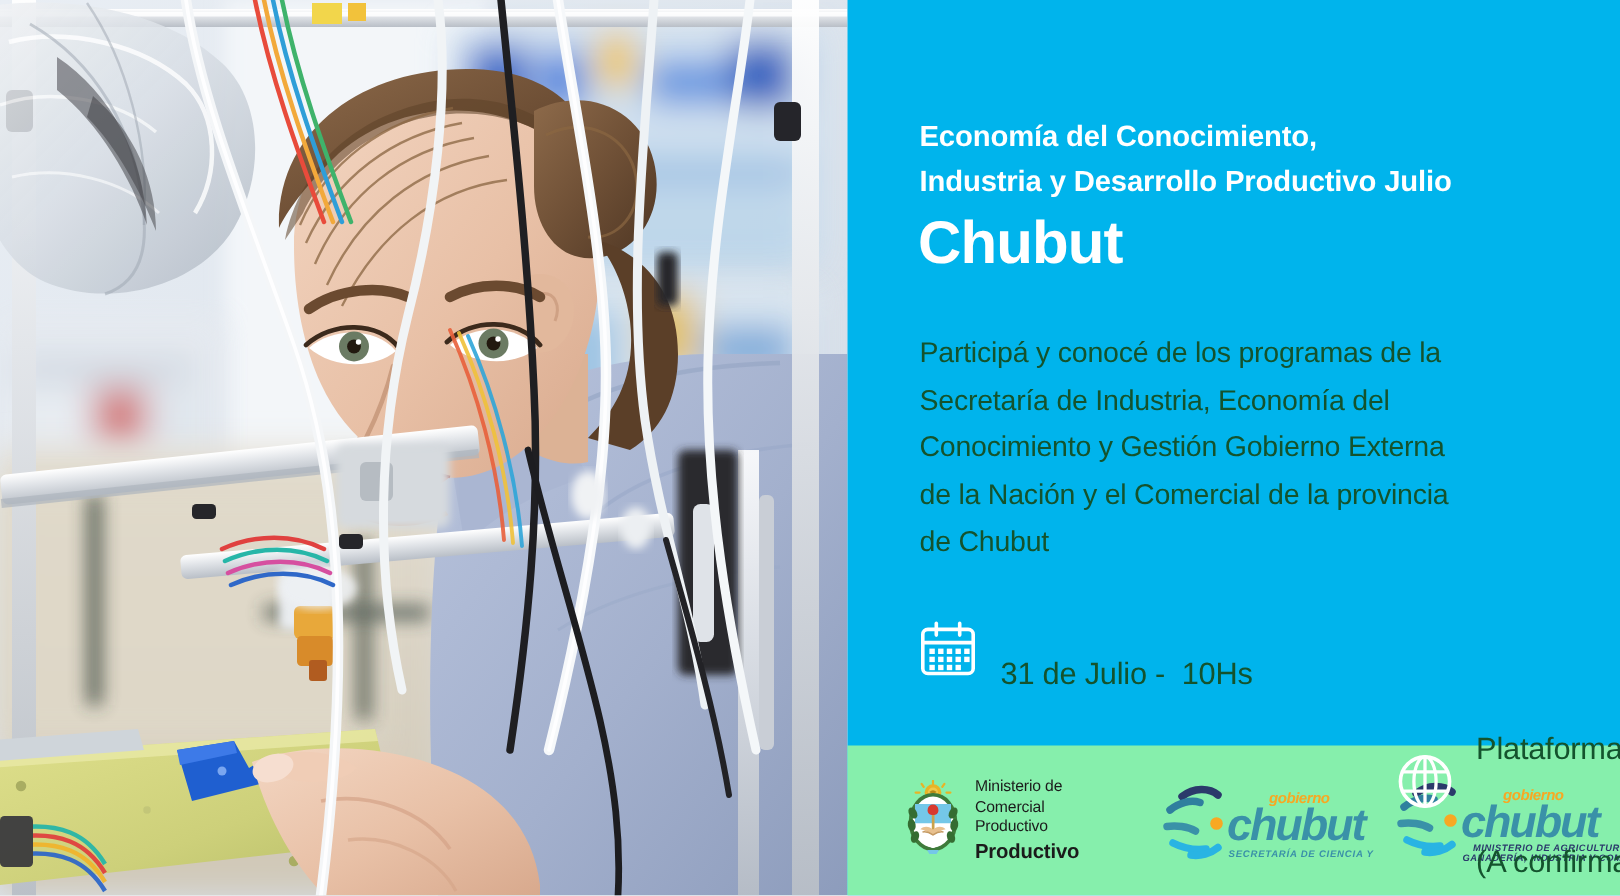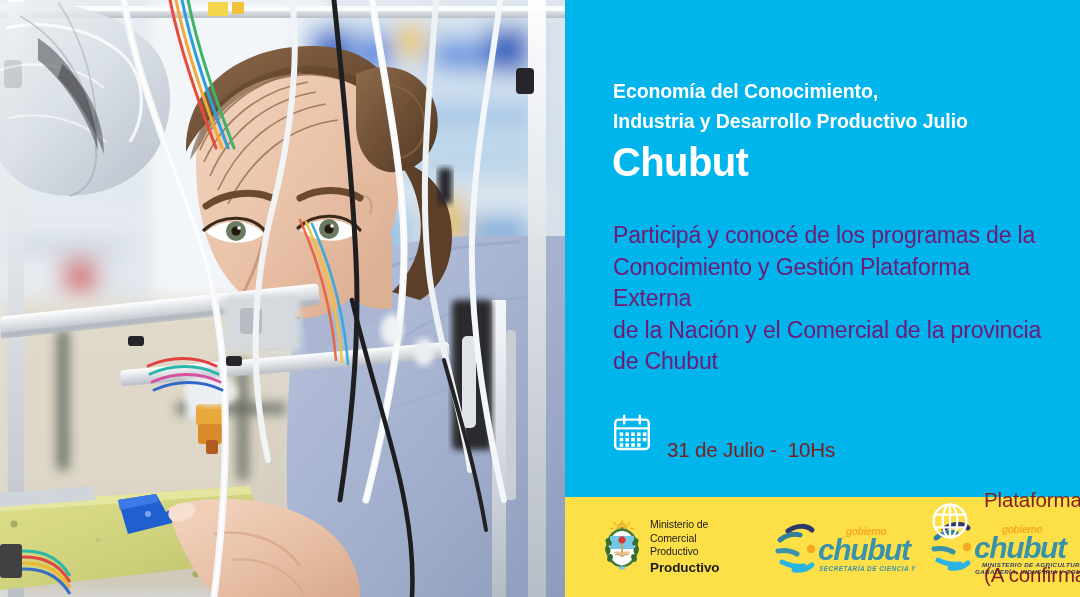--- a/index.html
+++ b/index.html
@@ -47,46 +47,46 @@
   .headline {
     position:absolute; left:47px; top:139px;
     color:#ffffff;
     font-size:40px; font-weight:bold;
     line-height:46px; letter-spacing:-0.6px;
   }
 
   .lede {
     position:absolute; left:48px; top:220px;
     width:440px;
-    color:#701a75;
-    font-size:23px; font-weight:normal;
+    color:#14532d;
+    font-size:19px; font-weight:normal;
     line-height:31.6px; letter-spacing:-0.15px;
   }
   .lede span { display:block; }
 
   
   .meta-row {
     position:absolute; left:47px; top:404px;
     display:flex; align-items:flex-start;
   }
   .meta-item { display:flex; align-items:center; }
   .meta-item.platform { margin-left:95px; align-items:center; }
   .meta-icon { flex:0 0 auto; line-height:0; }
   .meta-text {
-    color:#7f1d1d; font-size:20.5px; line-height:25px;
+    color:#14532d; font-size:20.5px; line-height:25px;
     letter-spacing:-0.15px; white-space:pre;margin-top:33px;
   }
   .meta-item.date .meta-text { margin-left:15px; }
   .meta-item.platform .meta-text { margin-left:14px; }
   .meta-text span { display:block; }
 
   
   .footer {
     flex:0 0 100px; height:100px;
-    background:#fde047;
+    background:#86efac;
     display:flex; align-items:center;
     padding-left:38px;
   }
   .logo-arg { display:flex; align-items:center; }
   .logo-arg .arg-text {
     margin-left:9px;
     color:#1b1b1b;
     font-size:10.5px; line-height:13.4px;
     letter-spacing:-0.1px;
   }
@@ -372,21 +372,22 @@
 
       <div class="eyebrow">
         <span>Economía del Conocimiento,</span>
         <span>Industria y Desarrollo Productivo Julio</span>
       </div>
 
       <h1 class="headline">Chubut</h1>
 
       <div class="lede">
         <span>Participá y conocé de los programas de la</span>
-        <span>Conocimiento y Gestión Plataforma Externa</span>
+        <span>Secretaría de Industria, Economía del</span>
+        <span>Conocimiento y Gestión Gobierno Externa</span>
         <span>de la Nación y el Comercial de la provincia</span>
         <span>de Chubut</span>
       </div>
 
       <div class="meta-row">
 
         <div class="meta-item date">
           <span class="meta-icon">
             <svg width="40" height="40" viewBox="0 0 40 40" xmlns="http://www.w3.org/2000/svg">
               <rect x="3.2" y="6.6" width="33.6" height="29.4" rx="3.4" fill="none" stroke="#ffffff" stroke-width="2.4"></rect>

